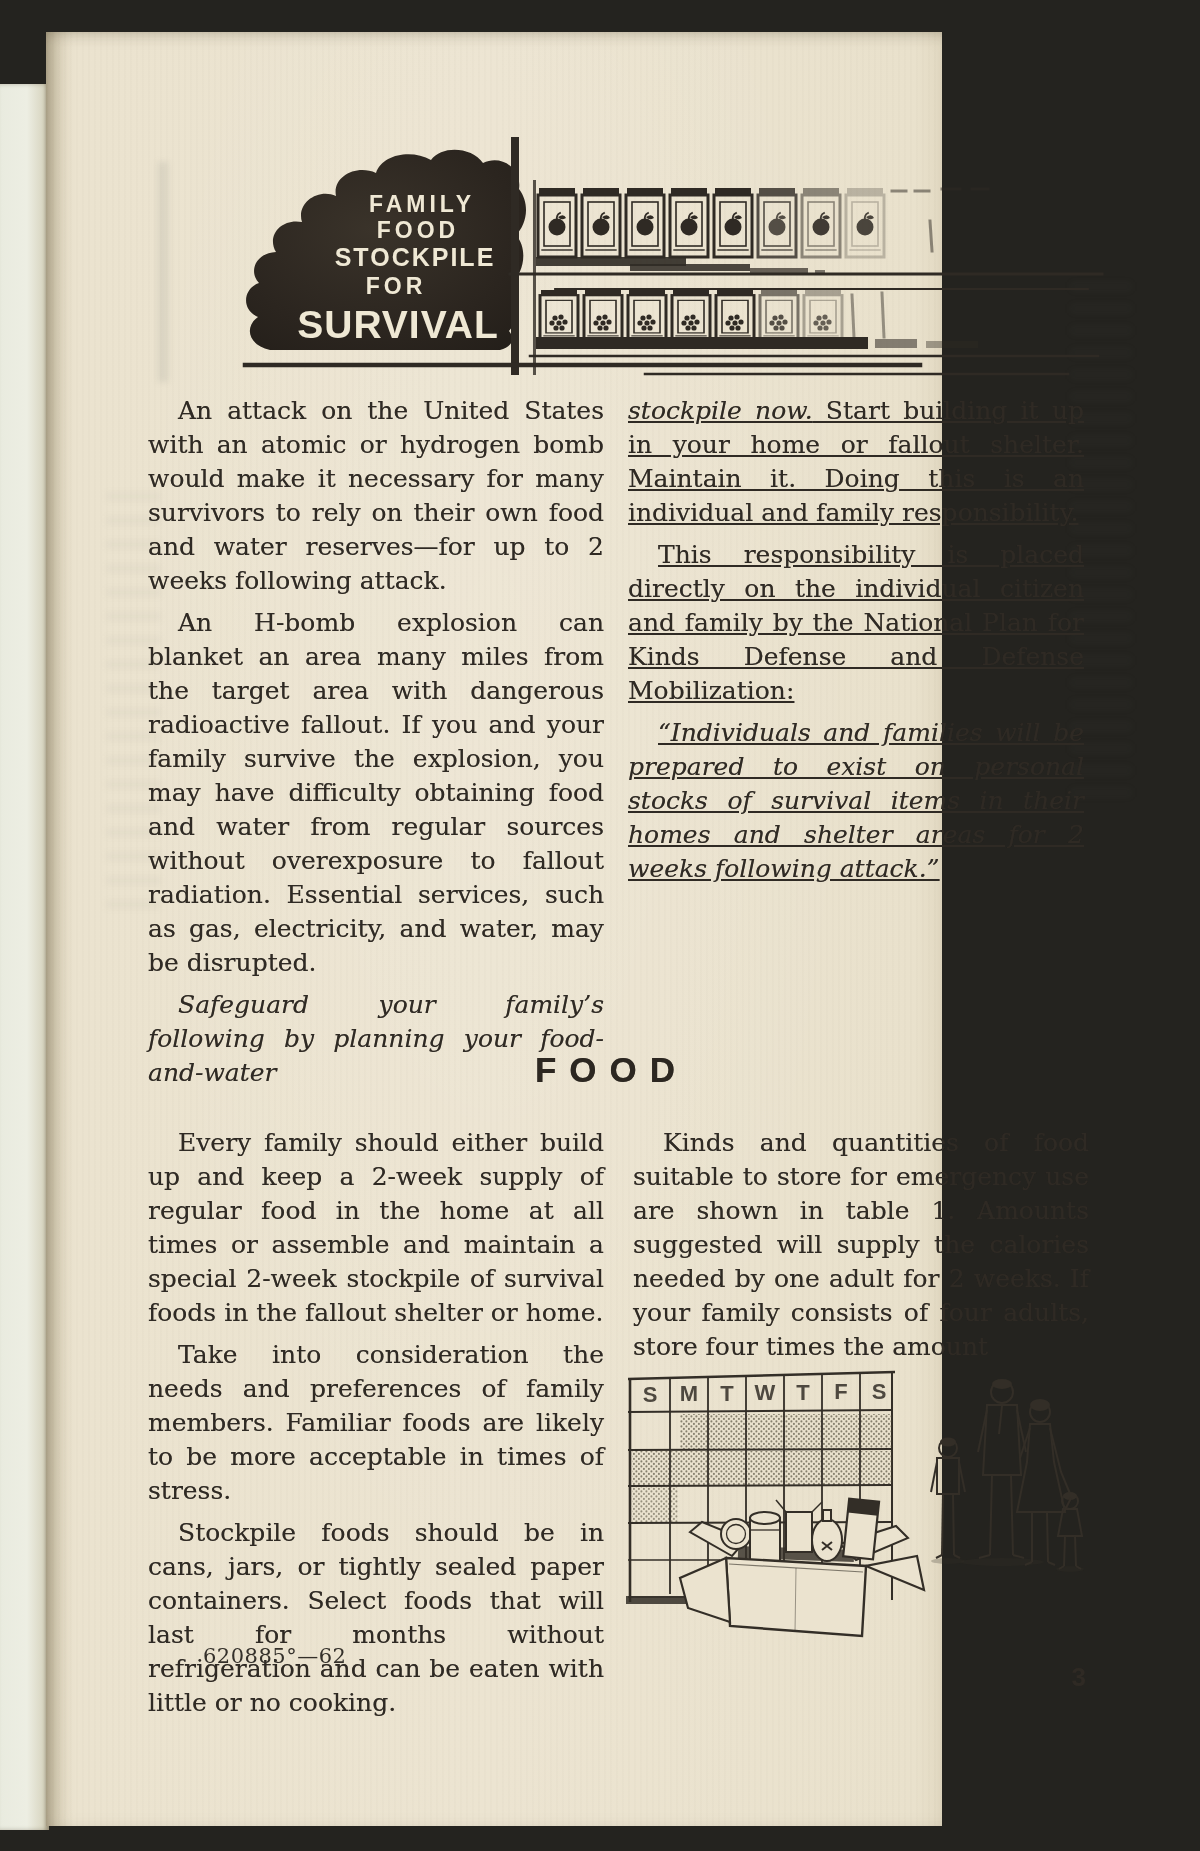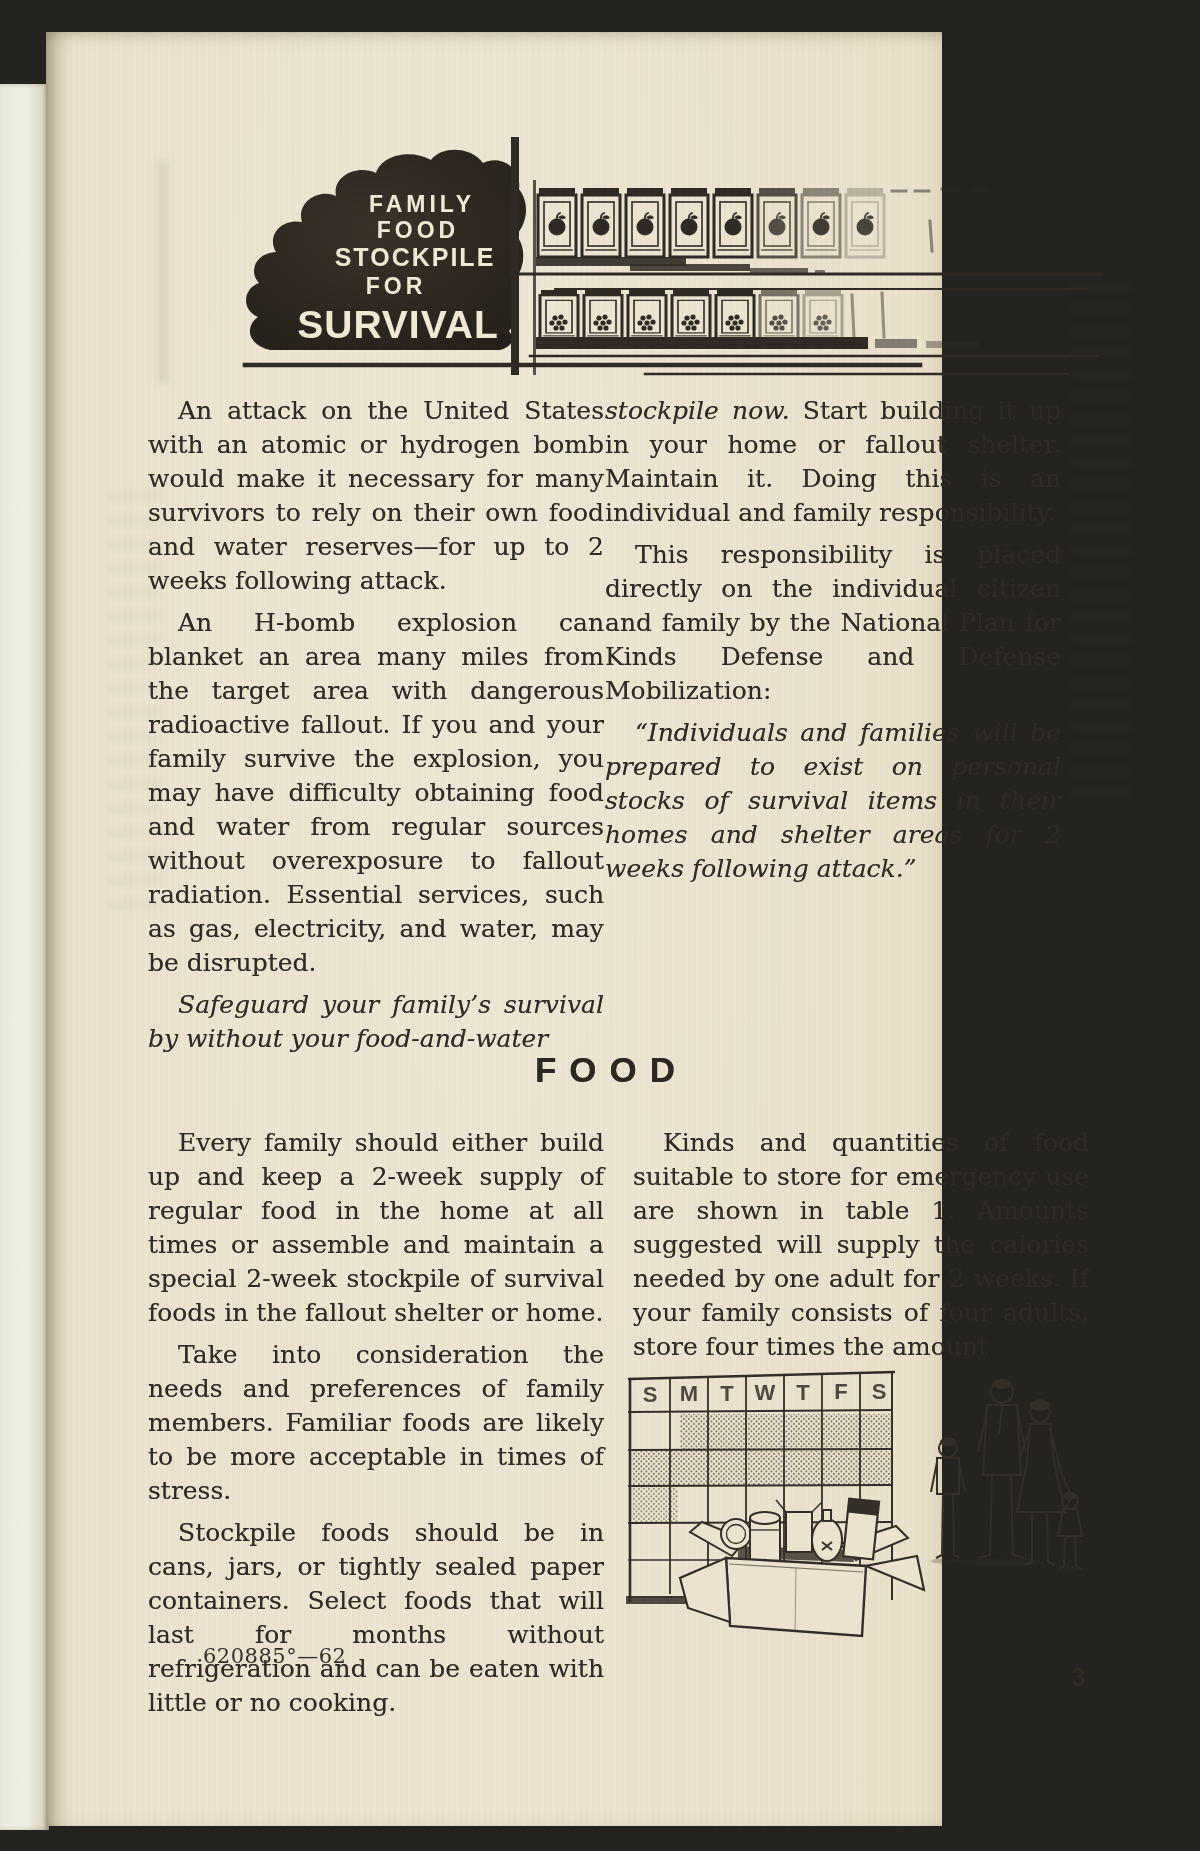--- a/index.html
+++ b/index.html
@@ -224,24 +224,24 @@
         <line x1="300" y1="231" x2="868" y2="231" stroke="#2f2a24" stroke-width="2.5"></line>
 
         <line x1="15" y1="240" x2="690" y2="240" stroke="#2f2a24" stroke-width="4.5"></line>
         <line x1="415" y1="249" x2="838" y2="249" stroke="#2f2a24" stroke-width="2.5"></line>
       </g>
     </svg>
 
     <div class="col" style="left:94px;top:354px;">
       <p>An attack on the United States with an atomic or hydrogen bomb would make it necessary for many survivors to rely on their own food and water reserves—for up to 2 weeks following attack.</p>
       <p>An H-bomb explosion can blanket an area many miles from the target area with dangerous radioactive fallout.  If you and your family survive the explosion, you may have difficulty obtaining food and water from regular sources without overexposure to fallout radiation.  Essential services, such as gas, electricity, and water, may be disrupted.</p>
-      <p class="ital">Safeguard your family’s survival by without your food-and-water</p>
+      <p class="ital">Safeguard your family’s following by planning your food-and-water</p>
     </div>
 
-    <div class="col" style="left:551px;top:354px;">
+    <div class="col" style="left:574px;top:354px;text-decoration:underline;">
       <p class="noindent"><span class="ital">stockpile now.</span><span>  Start building it up in your home or fallout shelter. Maintain it.  Doing this is an individual and family responsibility.</span></p>
       <p>This responsibility is placed directly on the individual citizen and family by the National Plan for Kinds Defense and Defense Mobilization:</p>
       <p class="quote">“Individuals and families will be prepared to exist on personal stocks of survival items in their homes and shelter areas for 2 weeks following attack.”</p>
     </div>
 
     <div class="food-heading">FOOD</div>
 
     <div class="col" style="left:94px;top:1086px;">
       <p>Every family should either build up and keep a 2-week supply of regular food in the home at all times or assemble and maintain a special 2-week stockpile of survival foods in the fallout shelter or home.</p>
       <p>Take into consideration the needs and preferences of family members. Familiar foods are likely to be more acceptable in times of stress.</p>

